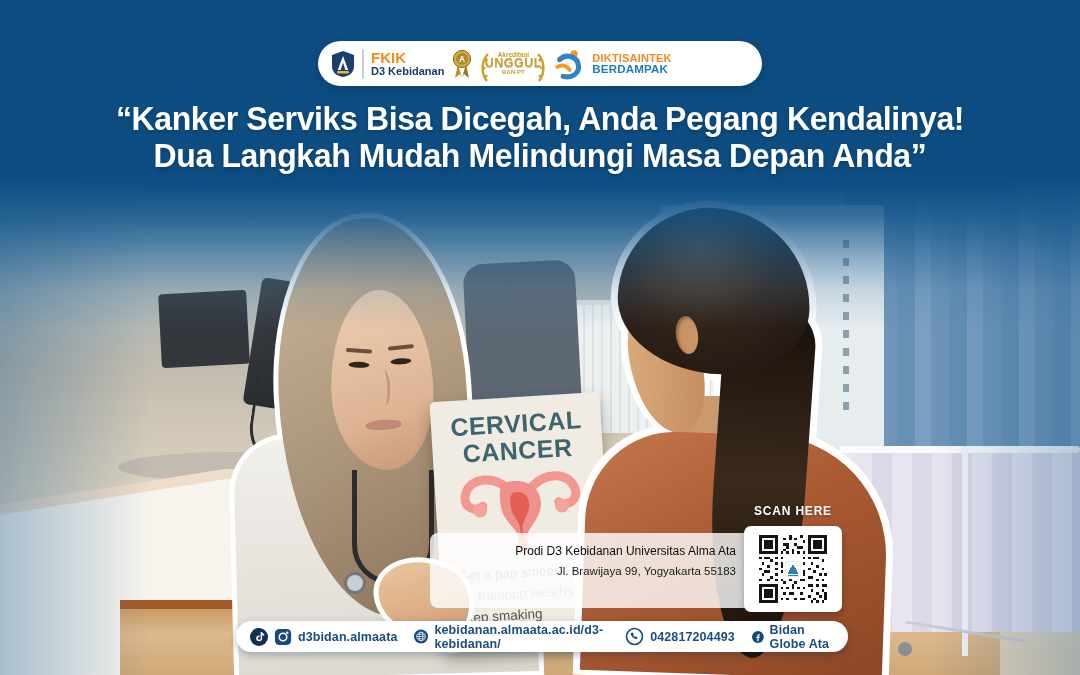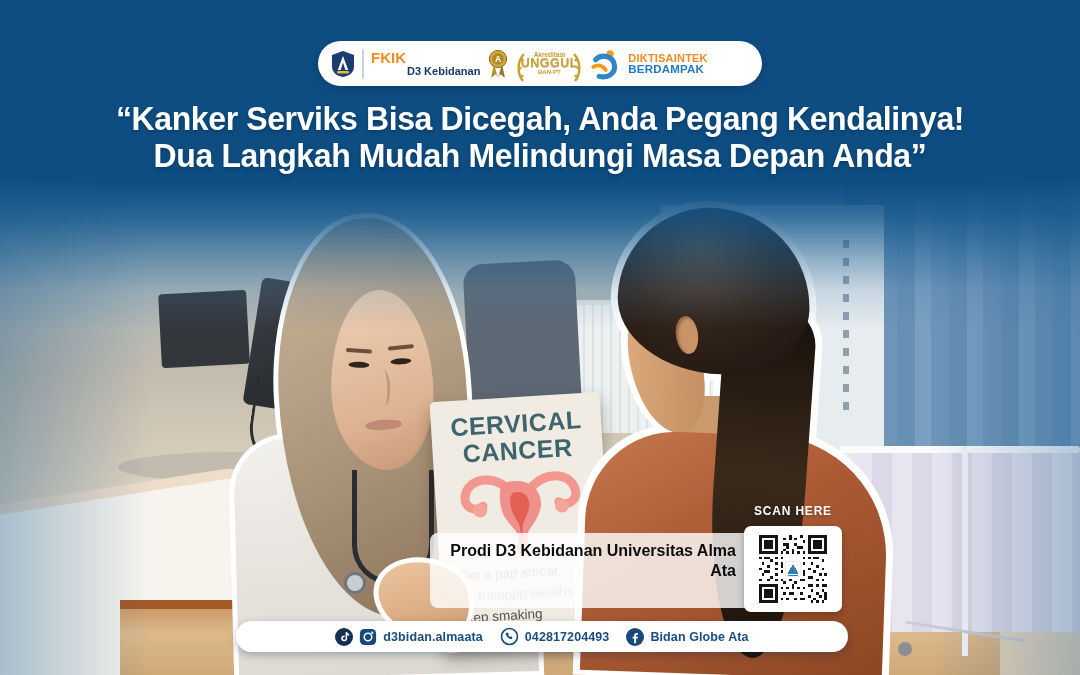--- a/index.html
+++ b/index.html
@@ -11,21 +11,21 @@
 
   
   .hpill{left:318px;top:41px;width:444px;height:45px;background:#fff;border-radius:23px;
     display:flex;align-items:center;gap:7px;padding:0 13px;box-sizing:border-box;
     box-shadow:0 3px 8px rgba(5,40,70,.35);}
   .uni-name{line-height:10px;}
   .uni-name .n{font-size:11.5px;font-weight:bold;color:#1c3e6e;letter-spacing:.2px;}
   .uni-name .t{font-size:5.6px;font-weight:bold;color:#e8951c;margin-top:2px;}
   .vdiv{width:2px;height:30px;background:#c9d2dc;border-radius:1px;}
   .fkik .f{font-size:15px;font-weight:bold;color:#f08c1e;line-height:15px;}
-  .fkik .p{font-size:11px;font-weight:bold;color:#173a66;line-height:12px;margin-left:36px;}
+  .fkik .p{font-size:11px;font-weight:bold;color:#173a66;line-height:12px;}
   .unggul{position:relative;width:66px;text-align:center;color:#c9992e;line-height:9px;}
   .unggul .a{font-size:6.5px;font-weight:bold;}
   .unggul .g{font-size:12.5px;font-weight:bold;letter-spacing:.5px;color:#caa033;
     text-shadow:0 1px 0 rgba(120,85,10,.35);}
   .unggul .b{font-size:6px;font-weight:bold;}
   .dikti{line-height:11px;}
   .dikti .d1{font-size:11px;font-weight:bold;color:#f08c1e;letter-spacing:.2px;}
   .dikti .d2{font-size:11.5px;font-weight:bold;color:#1f7ac1;letter-spacing:.2px;}
 
   
@@ -37,21 +37,21 @@
   .fpill{left:236px;top:621px;width:612px;height:31px;background:#fff;border-radius:16px;
     display:flex;align-items:center;justify-content:center;gap:17px;padding:0 14px;
     box-sizing:border-box;box-shadow:0 3px 8px rgba(5,40,70,.3);}
   .fitem{display:flex;align-items:center;gap:6px;}
   .fitem span.lbl{font-size:12.5px;font-weight:bold;color:#1b4d80;letter-spacing:.1px;}
 
   
   .band{left:430px;top:533px;width:408px;height:75px;background:rgba(255,255,255,.8);
     border-radius:8px;}
   .contact{left:440px;top:541px;width:296px;text-align:right;color:#1a1a1a;line-height:20px;}
-  .contact .c1{font-size:16px;font-weight:bold;color:#0d0d0d;}
+  .contact .c1{font-size:12px;font-weight:normal;color:#0d0d0d;}
   .contact .c2{font-size:10.5px;}
   .contact .c3{font-size:11.5px;}
   .scanlbl{left:744px;top:504px;width:98px;text-align:center;color:#fff;font-weight:bold;
     font-size:12px;letter-spacing:.8px;text-shadow:0 1px 3px rgba(40,20,10,.4);}
   .qrcard{left:744px;top:526px;width:98px;height:86px;background:#fff;border-radius:7px;
     box-shadow:0 3px 7px rgba(30,15,5,.3);display:flex;align-items:center;justify-content:center;}
 
   
   .poster{left:437px;top:397px;width:170px;height:251px;background:#f0ece3;border-radius:5px;
     transform:rotate(-3.5deg);box-shadow:0 7px 16px rgba(40,30,20,.35);padding-top:13px;
@@ -240,20 +240,21 @@
   </div>
 
   <div class="abs headline">
     <div>“Kanker Serviks Bisa Dicegah, Anda Pegang Kendalinya!</div>
     <div>Dua Langkah Mudah Melindungi Masa Depan Anda”</div>
   </div>
 
   <div class="abs band"></div>
   <div class="abs contact">
     <div class="c1">Prodi D3 Kebidanan Universitas Alma Ata</div>
+    <div class="c3">Jl. Brawijaya 99, Yogyakarta 55183</div>
   </div>
   <div class="abs scanlbl">SCAN HERE</div>
   <div class="abs qrcard">
     <svg width="68" height="68" viewBox="0 0 25 25" shape-rendering="crispEdges">
       <rect x="0" y="0" width="25" height="25" fill="#ffffff"></rect>
       <g fill="#141414">
         <path d="M0 0h7v7H0z M18 0h7v7h-7z M0 18h7v7H0z"></path>
       </g>
       <g fill="#ffffff">
         <path d="M1 1h5v5H1z M19 1h5v5h-5z M1 19h5v5H1z"></path>
@@ -283,20 +284,31 @@
       </svg>
       <svg width="18" height="18" viewBox="0 0 20 20">
         <rect x="1" y="1" width="18" height="18" rx="5" fill="#17497b"></rect>
         <circle cx="10" cy="10" r="4.2" fill="none" stroke="#ffffff" stroke-width="1.7"></circle>
         <circle cx="14.8" cy="5.2" r="1.3" fill="#ffffff"></circle>
       </svg>
       <span class="lbl">d3bidan.almaata</span>
     </div>
     <div class="fitem">
       <svg width="19" height="19" viewBox="0 0 20 20">
+        <circle cx="10" cy="10" r="10" fill="#17497b"></circle>
+        <g fill="none" stroke="#ffffff" stroke-width="1">
+          <circle cx="10" cy="10" r="6.2"></circle>
+          <ellipse cx="10" cy="10" rx="2.7" ry="6.2"></ellipse>
+          <path d="M3.8 10h12.4 M4.9 6.8h10.2 M4.9 13.2h10.2"></path>
+        </g>
+      </svg>
+      <span class="lbl">kebidanan.almaata.ac.id/d3-kebidanan/</span>
+    </div>
+    <div class="fitem">
+      <svg width="19" height="19" viewBox="0 0 20 20">
         <circle cx="10" cy="10" r="8.4" fill="none" stroke="#17497b" stroke-width="1.7"></circle>
         <path d="M7.2 6.1c.25-.25.66-.25.9 0l.92.92c.25.25.25.66 0 .9l-.46.46c.5.92 1.27 1.68 2.19 2.19l.46-.46c.25-.25.66-.25.9 0l.92.92c.25.25.25.66 0 .9l-.56.56c-.36.36-.92.46-1.38.26-1.03-.46-2.05-1.18-2.92-2.05-.87-.87-1.59-1.89-2.05-2.92-.2-.46-.1-1.02.26-1.38z" fill="#17497b"></path>
       </svg>
       <span class="lbl">042817204493</span>
     </div>
     <div class="fitem">
       <svg width="18" height="18" viewBox="0 0 20 20">
         <circle cx="10" cy="10" r="10" fill="#17497b"></circle>
         <path d="M11.2 17v-5.2h1.75l.27-2.05H11.2V8.45c0-.6.17-1 1.03-1h1.1V5.6c-.19-.03-.84-.08-1.6-.08-1.58 0-2.66.96-2.66 2.73v1.5H7.35v2.05h1.72V17h2.13z" fill="#ffffff"></path>
       </svg>

